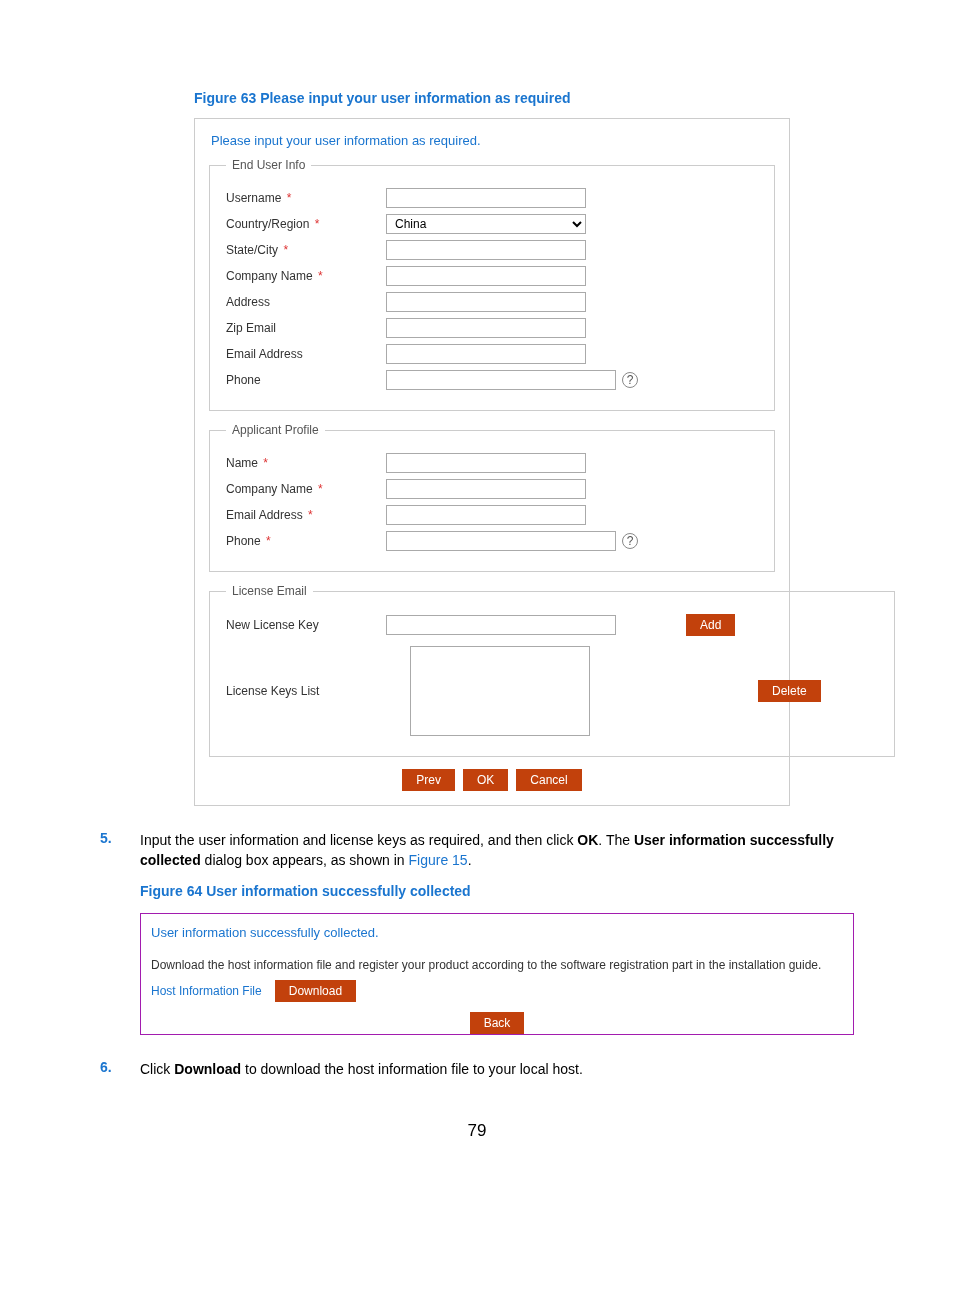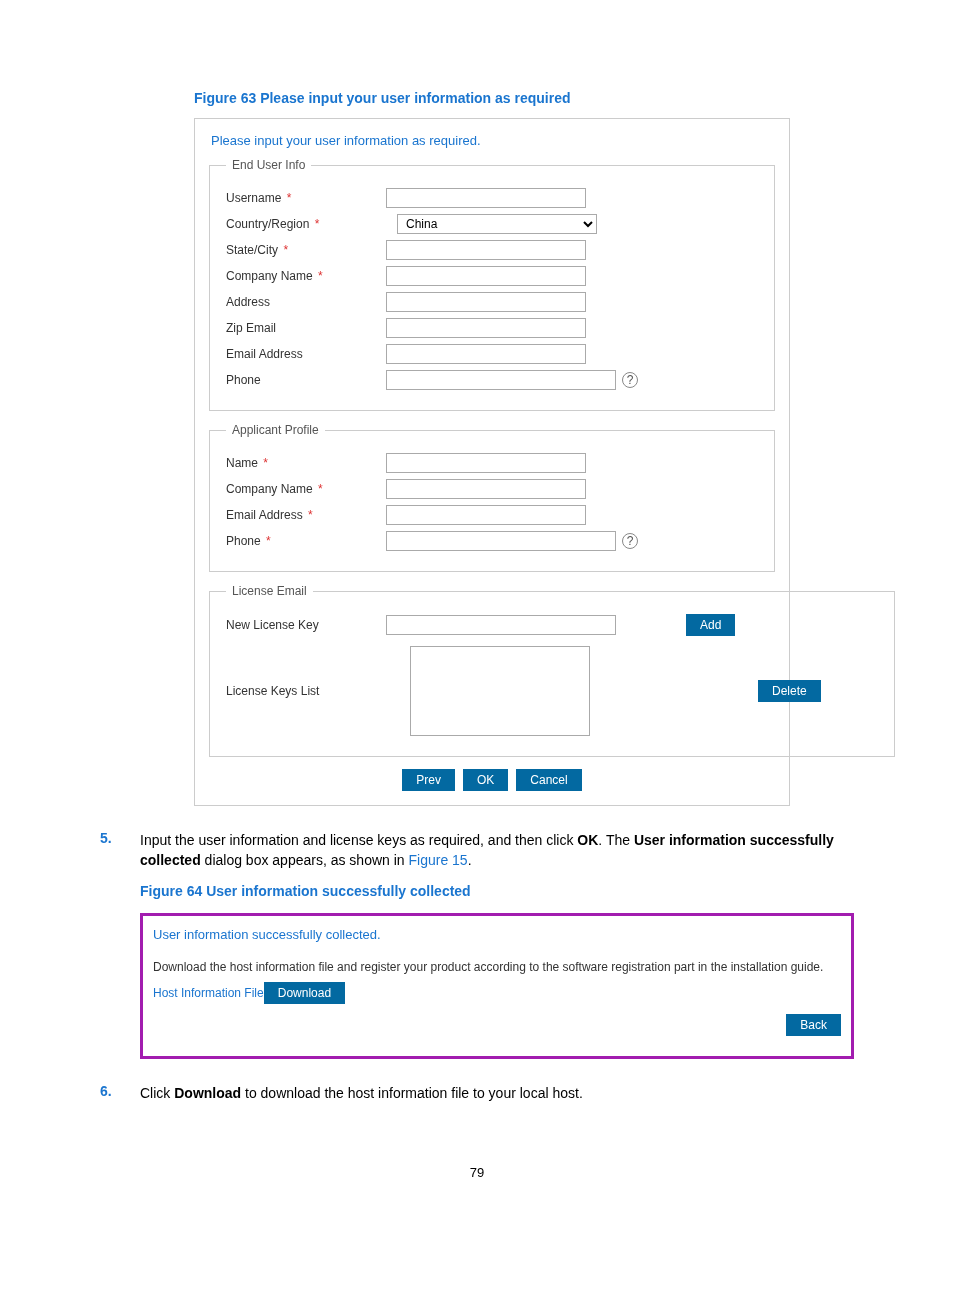--- a/index.html
+++ b/index.html
@@ -11,44 +11,44 @@
   .dlg-title{color:#1a75cf;font-size:13px;padding:4px 2px 10px 2px;}
   fieldset{border:1px solid #ccc;margin:0 0 12px 0;padding:10px 16px 14px 16px;}
   fieldset legend{color:#555;font-size:12px;padding:0 6px;}
   .frow{display:flex;align-items:center;margin:6px 0;}
   .frow .lbl{width:160px;font-size:12px;color:#333;}
   .req{color:#d33;margin-left:2px;}
   .frow input.text,
   .frow select{width:200px;height:20px;border:1px solid #aaa;font-size:12px;
     box-sizing:border-box;padding:1px 4px;background:#fff;}
   .frow input.wide{width:230px;}
-  .frow select{appearance:auto;margin-left:11px;}
+  .frow select{appearance:auto;}
   .help{margin-left:6px;font-size:12px;color:#555;border:1px solid #888;
     border-radius:50%;width:14px;height:14px;display:inline-flex;
     align-items:center;justify-content:center;line-height:1;}
   .lk-list{width:180px;height:90px;border:1px solid #aaa;background:#fff;
     overflow:auto;box-sizing:border-box;}
-  .btn{background:#0369a1;color:#fff;border:none;font-size:12px;
+  .btn{background:#c2410c;color:#fff;border:none;font-size:12px;
     padding:4px 14px;cursor:pointer;}
   .btn-row{display:flex;justify-content:center;gap:8px;margin-top:8px;}
   .lk-btncell{width:120px;display:flex;justify-content:flex-start;}
   .spacer{width:70px;}
   ol{list-style:none;padding:0;margin:0;}
   li.step{display:flex;margin:24px 0 10px 0;}
   li.step .num{width:40px;flex:none;color:#1a75cf;font-weight:bold;
     font-size:14px;text-align:left;}
   li.step .body{flex:1;font-size:14px;line-height:1.45;}
   .body-strong{font-weight:bold;}
   .xref{color:#1a75cf;}
   .fig-caption.inner{margin-top:10px;}
-  .panel2{border:3px solid #a21caf;padding:8px 10px 20px 10px;}
+  .panel2{border:1px solid #a21caf;padding:8px 10px 0 10px;}
   .p2-text{font-size:12px;color:#333;margin:6px 0;}
-  .p2-hif{color:#1a75cf;font-size:12px;display:inline-block;margin-right:0;}
-  .center{display:flex;justify-content:flex-end;margin-top:10px;}
-  .pgnum{text-align:center;font-size:13px;margin-top:62px;}
+  .p2-hif{color:#1a75cf;font-size:12px;display:inline-block;margin-right:13px;}
+  .center{display:flex;justify-content:center;margin-top:10px;}
+  .pgnum{text-align:center;font-size:17px;margin-top:42px;}
 </style>
 </head>
 <body>
 
 <div class="page">
   <div class="content">
 
     <div class="fig-caption">Figure 63 Please input your user information as required</div>
 
     <div class="panel">

